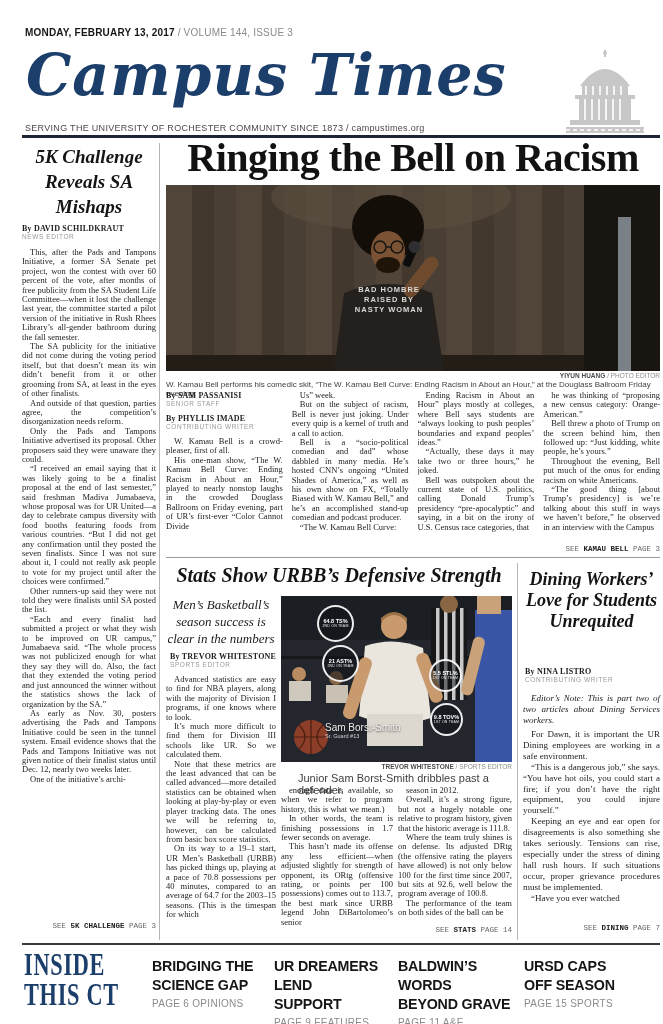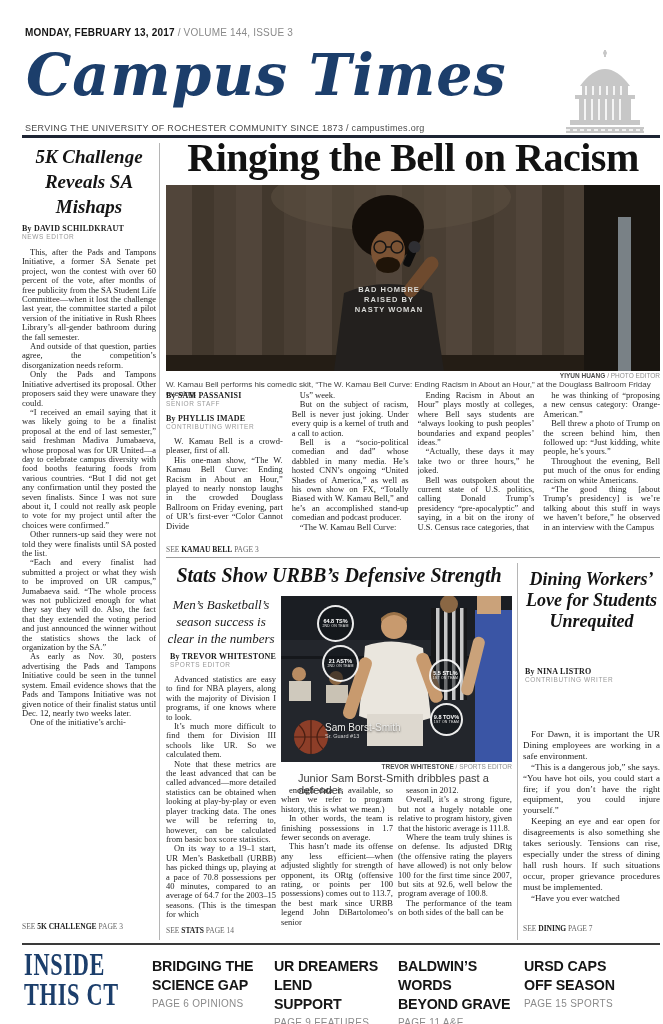--- a/index.html
+++ b/index.html
@@ -21,21 +21,21 @@
   .v-rule-left { position:absolute; left:159px; top:143px; width:1px; height:797px; background:#b5b5b5; }
   .v-rule-mid  { position:absolute; left:517px; top:563px; width:1px; height:377px; background:#b5b5b5; }
   .rule-h      { position:absolute; left:166px; top:557px; width:494px; height:1px; background:#9a9a9a; }
   .bottom-rule { position:absolute; left:22px; top:943px; width:638px; height:2px; background:#3a3a3a; }
 
   
   p.b { font-size:8.5px; line-height:9.4px; text-align:justify; text-indent:8px; color:#1d1d1d; }
   .by   { font-weight:bold; font-size:8px; letter-spacing:.2px; color:#222; }
   .role { font-family:"Liberation Sans",sans-serif; font-size:6.5px; color:#9a9a9a; letter-spacing:.6px; }
   .byline-block { margin-bottom:7px; }
-  .jump { position:absolute; font-family:Liberation Serif, serif; font-size:7.5px; color:#666; text-align:left; }
+  .jump { position:absolute; font-family:Liberation Mono, monospace; font-size:7.5px; color:#666; text-align:right; }
   .jump b { color:#222; }
 
   
   .a5k { position:absolute; left:22px; top:144px; width:134px; }
   .a5k h2 { font-style:italic; font-weight:bold; font-size:19px; line-height:25px; text-align:center; color:#141414; }
   .a5k .byline-block { position:absolute; top:80px; left:0; }
   .a5k .body { position:absolute; top:104px; left:0; width:134px; height:672px; overflow:hidden; }
 
   
   .lead-head { position:absolute; left:166px; top:135px; width:494px; font-weight:bold; font-size:40px; line-height:46px;
@@ -134,20 +134,21 @@
   <div class="v-rule-left"></div>
 
   <div class="a5k">
     <h2>5K Challenge Reveals SA Mishaps</h2>
     <div class="byline-block">
       <div class="by">By DAVID SCHILDKRAUT</div>
       <div class="role">NEWS EDITOR</div>
     </div>
     <div class="body">
       <p class="b">This, after the Pads and Tampons Initiative, a former SA Senate pet project, won the contest with over 60 percent of the vote, after months of free publicity from the SA Student Life Committee—when it lost the challenge last year, the committee started a pilot version of the initiative in Rush Rhees Library’s all-gender bathroom during the fall semester.</p>
+      <p class="b">The SA publicity for the initiative did not come during the voting period itself, but that doesn’t mean its win didn’t benefit from it or other grooming from SA, at least in the eyes of other finalists.</p>
       <p class="b">And outside of that question, parties agree, the competition’s disorganization needs reform.</p>
       <p class="b">Only the Pads and Tampons Initiative advertised its proposal. Other proposers said they were unaware they could.</p>
       <p class="b">“I received an email saying that it was likely going to be a finalist proposal at the end of last semester,” said freshman Madiva Jumabaeva, whose proposal was for UR United—a day to celebrate campus diversity with food booths featuring foods from various countries. “But I did not get any confirmation until they posted the seven finalists. Since I was not sure about it, I could not really ask people to vote for my project until after the choices were confirmed.”</p>
       <p class="b">Other runners-up said they were not told they were finalists until SA posted the list.</p>
       <p class="b">“Each and every finalist had submitted a project or what they wish to be improved on UR campus,” Jumabaeva said. “The whole process was not publicized enough for what they say they will do. Also, the fact that they extended the voting period and just announced the winner without the statistics shows the lack of organization by the SA.”</p>
       <p class="b">As early as Nov. 30, posters advertising the Pads and Tampons Initiative could be seen in the tunnel system. Email evidence shows that the Pads and Tampons Initiative was not given notice of their finalist status until Dec. 12, nearly two weeks later.</p>
       <p class="b">One of the initiative’s archi-</p>
     </div>
   </div>
   <div class="jump" style="left:22px; top:922px; width:134px;">
@@ -317,20 +318,21 @@
   <div class="jump" style="left:166px; top:926px; width:346px;">
     <span>SEE </span><b>STATS</b><span> PAGE 14</span>
   </div>
 
   <div class="dining">
     <h2>Dining Workers’ Love for Students Unrequited</h2>
     <div class="byline-block">
       <div class="by">By NINA LISTRO</div>
       <div class="role">CONTRIBUTING WRITER</div>
     </div>
+    <div class="note">Editor’s Note: This is part two of two articles about Dining Services workers.</div>
     <div class="body">
       <p class="b">For Dawn, it is important the UR Dining employees are working in a safe environment.</p>
       <p class="b">“This is a dangerous job,” she says. “You have hot oils, you could start a fire; if you don’t have the right equipment, you could injure yourself.”</p>
       <p class="b">Keeping an eye and ear open for disagreements is also something she takes seriously. Tensions can rise, especially under the stress of dining hall rush hours. If such situations occur, proper grievance procedures must be implemented.</p>
       <p class="b">“Have you ever watched</p>
     </div>
   </div>
   <div class="jump" style="left:523px; top:924px; width:137px;">
     <span>SEE </span><b>DINING</b><span> PAGE 7</span>
   </div>

